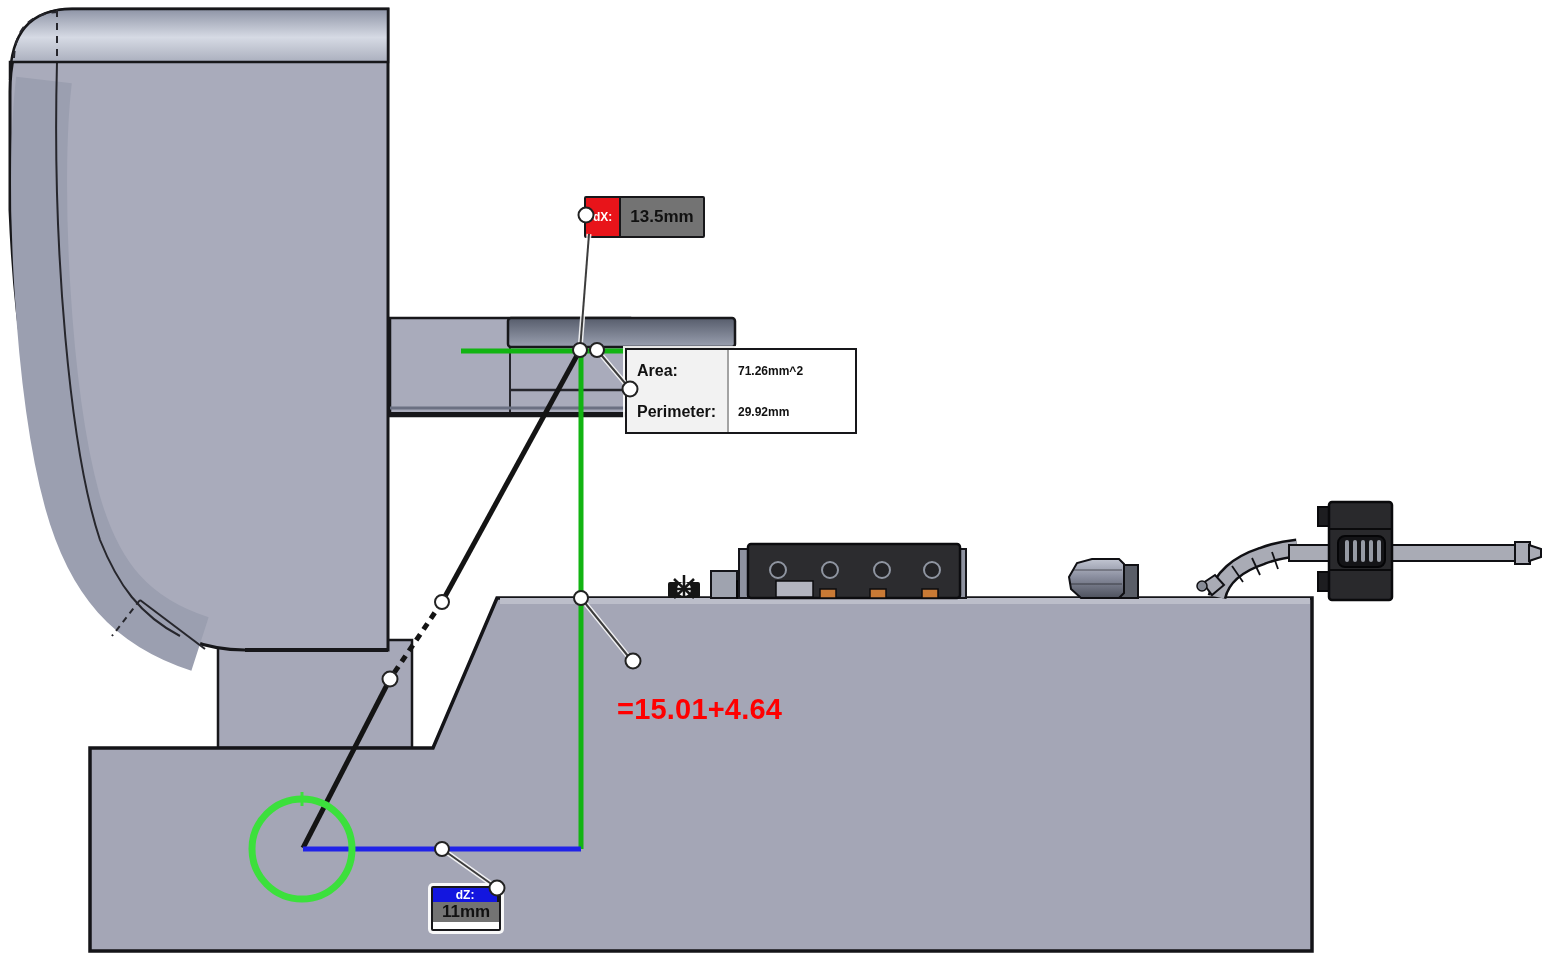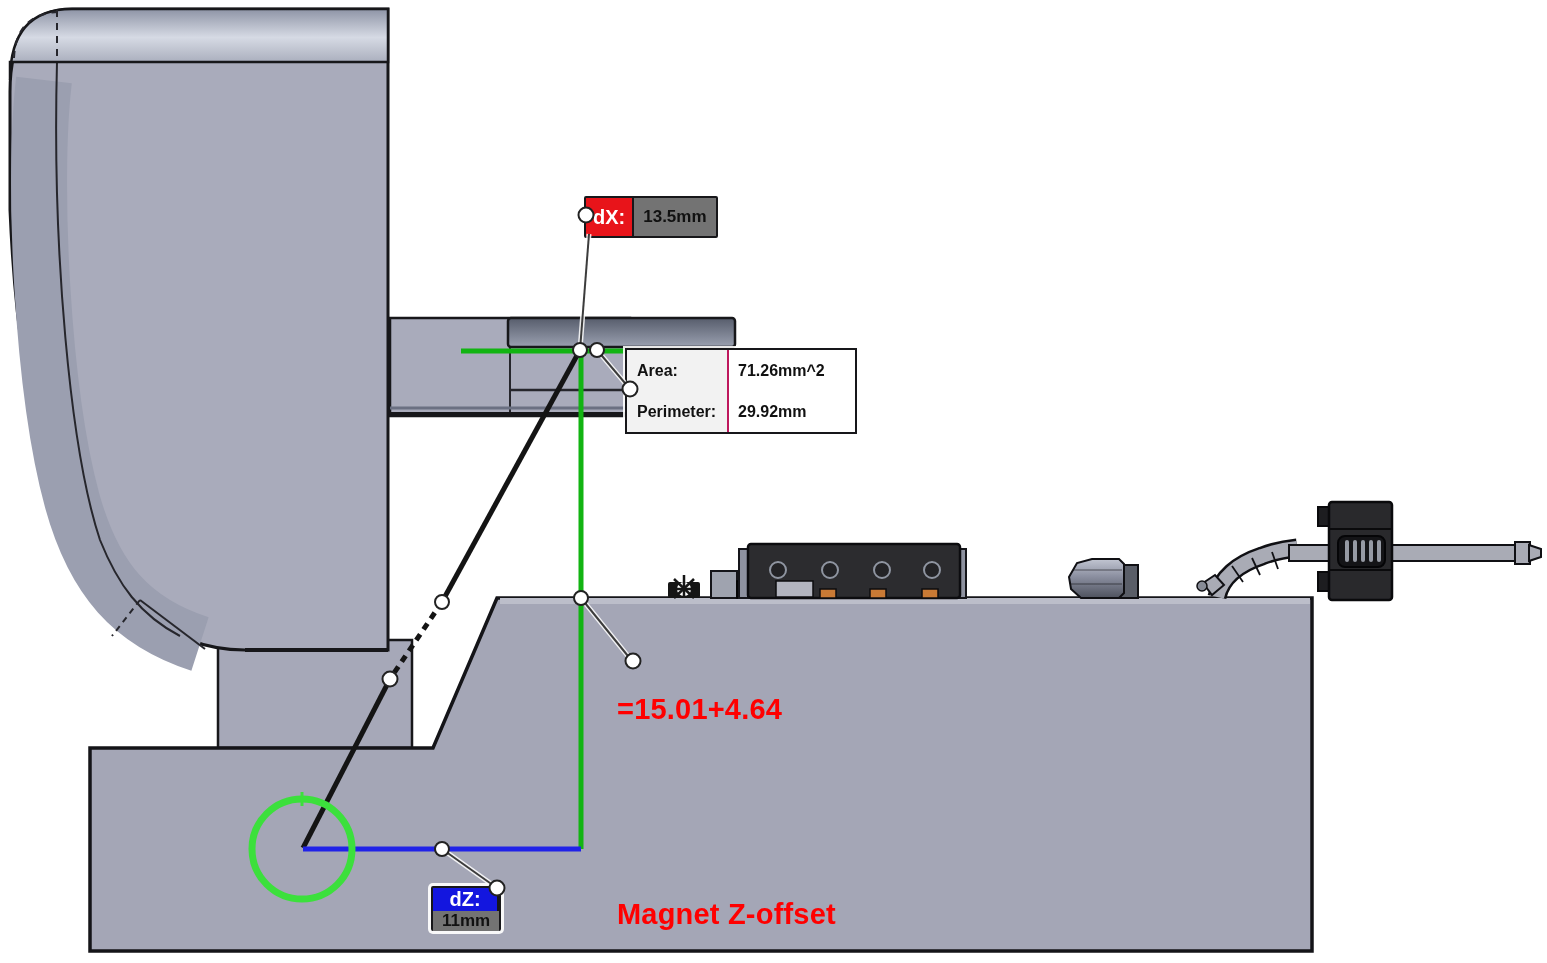--- a/index.html
+++ b/index.html
@@ -5,35 +5,35 @@
   html,body{margin:0;padding:0;background:#fff;}
   #stage{position:relative;width:1547px;height:963px;background:#ffffff;overflow:hidden;
          font-family:"Liberation Sans",sans-serif;}
   #model-svg,#overlay-svg{position:absolute;left:0;top:0;}
   #model-svg{z-index:10;}
   #overlay-svg{z-index:30;pointer-events:none;}
   .callout{position:absolute;z-index:20;display:flex;align-items:stretch;background:#fff;
            border:2px solid #17171a;border-radius:2px;
            box-shadow:0 0 0 3px rgba(255,255,255,0.92);}
   .badge{display:flex;align-items:center;justify-content:center;color:#fff;
-         font-weight:700;font-size:20px;border-right:2px solid #17171a;padding:0 7px;}
+         font-weight:700;font-size:12px;border-right:2px solid #17171a;padding:0 7px;}
   .val{display:flex;align-items:center;color:#111;font-weight:600;font-size:17px;
        padding:0 9px;background:#737373;white-space:nowrap;}
   
   #dx-callout{left:584px;top:196px;height:38px;}
   #dy-callout{left:631px;top:639px;height:42px;}
   #dz-callout{left:431px;top:886px;height:41px;flex-direction:column;}
   
   #area-callout{left:625px;top:348px;width:228px;height:82px;z-index:20;position:absolute;
                 border:2px solid #17171a;background:#fff;display:grid;
                 grid-template-columns:102px 1fr;grid-template-rows:1fr 1fr;
                 box-shadow:0 0 0 2px rgba(255,255,255,0.9);}
-  #area-callout .lbl{background:#f2f2f2;border-right:2px solid #be185d;display:flex;
+  #area-callout .lbl{background:#f2f2f2;border-right:2px solid #a3a3a3;display:flex;
                      align-items:center;padding-left:10px;font-size:16px;font-weight:600;color:#111;text-align:right;}
-  #area-callout .num{display:flex;align-items:center;padding-left:9px;font-size:16px;
+  #area-callout .num{display:flex;align-items:center;padding-left:9px;font-size:12px;
                      font-weight:600;color:#111;background:#fff;}
   
   #cdist-callout{left:263px;top:679px;width:255px;height:40px;z-index:20;position:absolute;
                  display:flex;background:#fff;border:2px solid #17171a;
                  box-shadow:0 0 0 3px rgba(255,255,255,0.92);}
   #cdist-dd{flex:0 0 138px;margin:3px;border:1px solid #a9a9a9;background:#fdfdfd;
             display:flex;align-items:center;justify-content:space-between;
             padding:0 8px;font-size:17px;font-weight:700;color:#111;cursor:pointer;}
   #cdist-val{flex:1;border-left:2px solid #17171a;display:flex;align-items:center;
              padding-left:9px;font-size:17px;font-weight:600;color:#111;}
@@ -177,21 +177,20 @@
 
 
   <div class="callout" id="dz-callout">
     <div class="badge" style="background-color: rgb(19, 22, 223);">dZ:</div>
     <div class="val">11mm</div>
   </div>
 
   <div class="red-note" id="dy-note" style="color: rgb(255, 0, 0);">
     <div>=15.01+4.64</div>
   </div>
-  <div class="red-note" id="dz-note" style="color: rgb(255, 0, 0);">Magnet Z-offset</div>
 
   <svg id="overlay-svg" width="1547" height="963" viewBox="0 0 1547 963">
     <g stroke="#ffffff" stroke-width="5" opacity="0.85">
       <line x1="589" y1="234" x2="580" y2="350"></line>
       <line x1="597" y1="350" x2="630" y2="389"></line>
       <line x1="581" y1="598" x2="632" y2="661"></line>
       <line x1="442" y1="849" x2="497" y2="888"></line>
     </g>
     <g stroke="#3c3c3c" stroke-width="2">
       <line x1="589" y1="234" x2="580" y2="350"></line>

